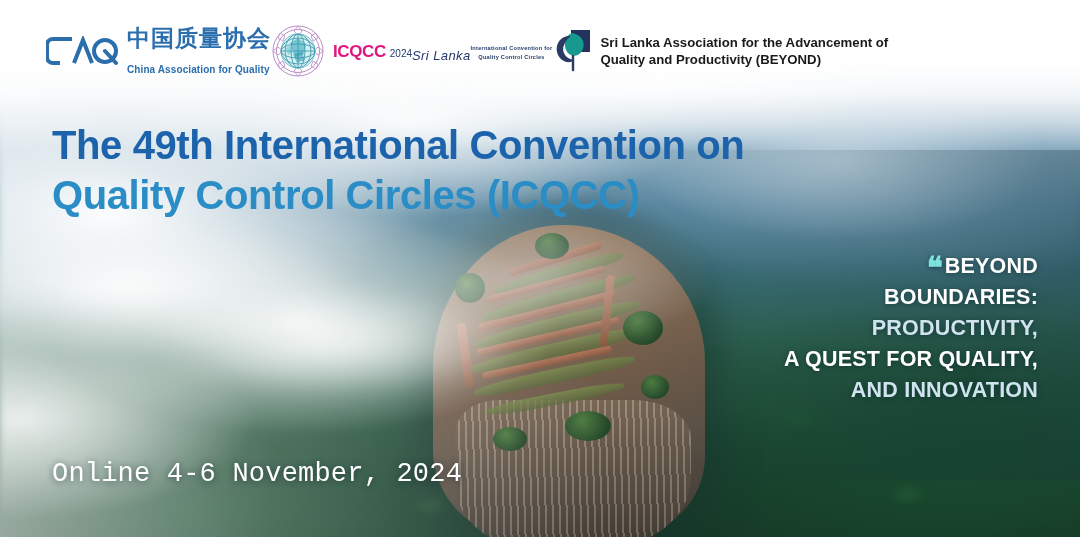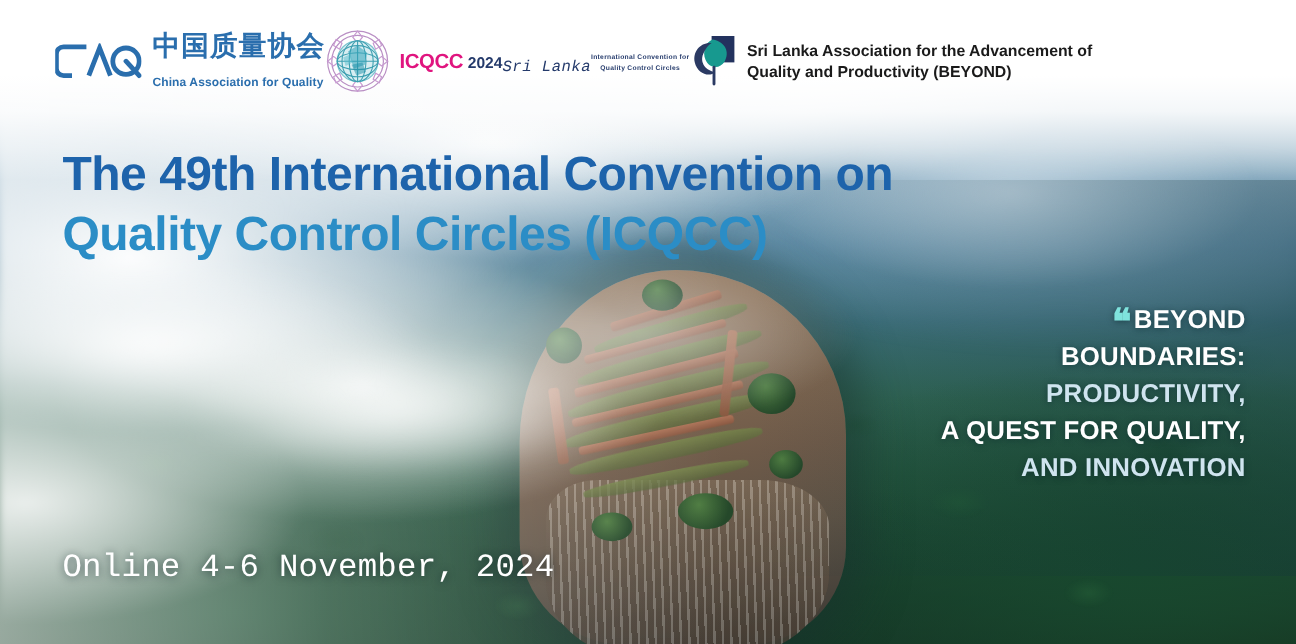--- a/index.html
+++ b/index.html
@@ -255,28 +255,28 @@
     align-items: baseline;
     gap: 4px;
   }
   .icqcc-name {
     font-size: 17px;
     font-weight: bold;
     color: #e0157f;
     letter-spacing: -.4px;
   }
   .icqcc-year {
-    font-size: 13px;
-    font-weight: bold;
+    font-size: 10px;
+    font-weight: normal;
     color: #243a6b;
     text-align: center;
   }
   .icqcc-script {
     margin-top: 8px;
-    font-family: Liberation Mono, monospace;
+    font-family: Liberation Sans, sans-serif;
     font-style: italic;
     font-size: 13px;
     color: #243a6b;
     letter-spacing: .4px;
   }
   .icqcc-sub {
     margin-top: 3px;
     font-size: 5.6px;
     font-weight: bold;
     color: #243a6b;

